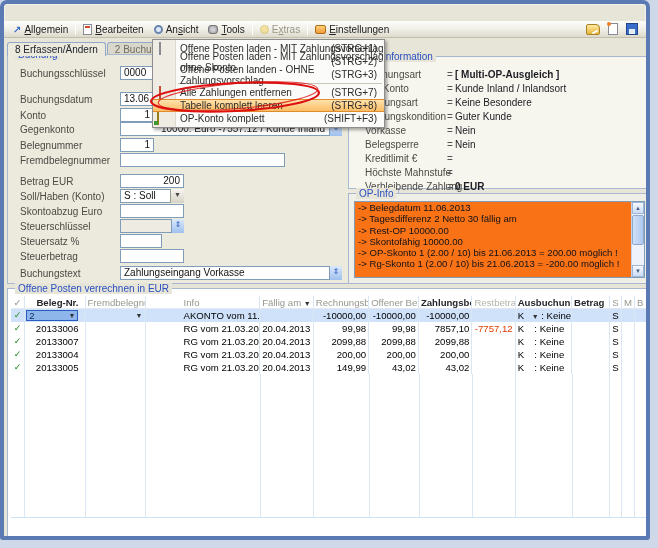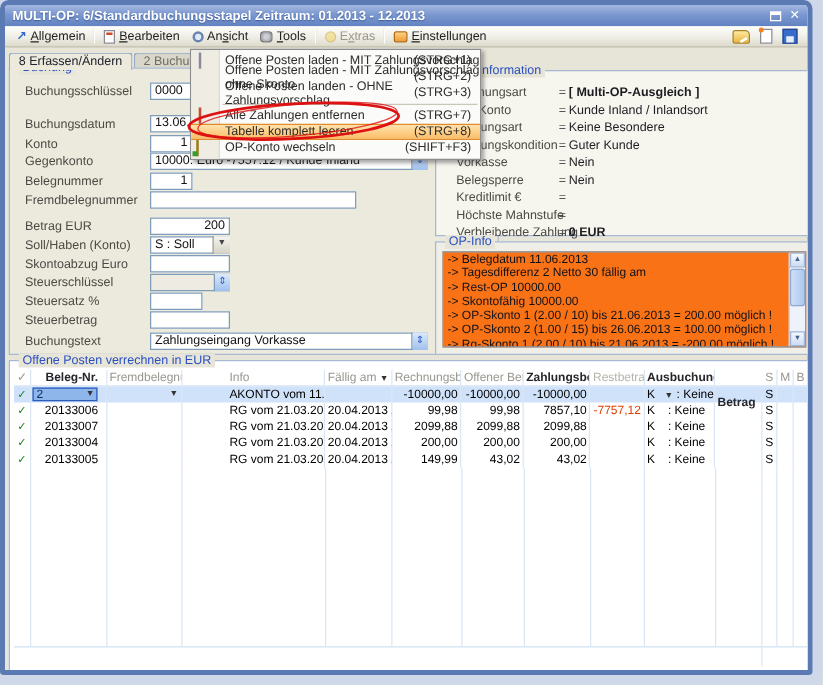--- a/index.html
+++ b/index.html
@@ -49,21 +49,21 @@
   .tab{padding:1px 7px 0 7px;height:14px;border:1px solid #93a8c8;border-bottom:none;
     border-radius:3px 3px 0 0;margin-right:1px;background:#d9d6ca;color:#6f6d63;white-space:nowrap;}
   .tab.active{background:#ece9dd;color:#20242c;position:relative;z-index:2;}
   
   .g-buchung{left:3px;top:15px;width:392px;height:230px;background:#ece9dd;}
   .frow{position:absolute;left:0;height:14px;display:flex;align-items:center;font-size:10px;color:#4c4a44;}
   .flabel{position:absolute;left:12px;width:96px;white-space:nowrap;overflow:hidden;}
   .fbox{position:absolute;left:112px;height:14px;background:#fff;border:1px solid #7f9db9;
     font-size:10px;color:#111;line-height:12px;padding:0 3px;white-space:nowrap;overflow:hidden;}
   .fbox.right{text-align:right;}
-  .fbox.center{text-align:left;}
+  .fbox.center{text-align:right;}
   .fbox.gray{background:#edebe2;}
   .spin{position:absolute;right:0;top:0;bottom:0;width:13px;
     background:linear-gradient(#dcE9fb,#9fc0ee);border-left:1px solid #7f9db9;
     color:#2a5bbf;font-size:8px;line-height:12px;text-align:center;}
   .dbtn{position:absolute;right:0;top:0;bottom:0;width:14px;
     background:linear-gradient(#f5f4f0,#d6d2c6);border-left:1px solid #9a9a8e;
     color:#444;font-size:7px;line-height:12px;text-align:center;}
   
   .g-basis{left:344px;top:17px;width:303px;height:133px;background:#f6f5ee;}
   .birow{position:absolute;left:0;right:0;height:14px;font-size:10px;color:#4c4a44;}
@@ -93,21 +93,21 @@
   .c-chk{width:15px;text-align:center;padding:0 1px!important;}
   .c-beleg{width:64px;text-align:right;padding-right:6px!important;}
   .c-fremd{width:64px;}
   .c-info{width:84px;margin-left:36px;}
   .c-fael{width:57px;}
   .c-rech{width:59px;text-align:right;}
   .c-off{width:53px;text-align:right;}
   .c-zahl{width:57px;text-align:right;}
   .c-rest{width:46px;text-align:right;}
   .c-ausb{width:60px;}
-  .c-betr{width:40px;margin-top:20px;}
+  .c-betr{width:40px;}
   .c-s,.c-m,.c-b{width:13px;text-align:center;}
   .chk{color:#1e8a1e;font-weight:bold;font-size:9px;}
   .sel{background:#cfe2f9;}
   .belegedit{display:flex;justify-content:space-between;align-items:center;height:11px;margin-top:1px;
     background:#8eb6ea;border:1px solid #2a5bbf;color:#0d2a5c;padding:0 2px;font-size:9.6px;line-height:10px;}
   .ddv{font-size:7px;color:#333;}
   .fremddd{display:flex;justify-content:flex-end;align-items:center;height:100%;}
   .neg{color:#e03c00;text-align:right;}
   .kk{display:inline-block;width:14px;}
   .filler{display:flex;height:144px;border-bottom:1px solid #cfe2f4;}
@@ -126,27 +126,20 @@
   .mi-sw{width:11px;height:9px;background:linear-gradient(#ffe9a0,#e0b030);border:1px solid #9a7a16;margin-top:1px;position:relative;}
   .mi-sw i{position:absolute;right:0;bottom:-1px;width:4px;height:4px;background:#3d9a30;}
   
   .annot{position:absolute;left:0;top:0;width:650px;height:506px;z-index:60;pointer-events:none;}
 </style>
 </head>
 <body>
 
 <div class="window">
 
-  <div class="titlebar">
-    <span class="ttl">MULTI-OP: 6/Standardbuchungsstapel Zeitraum: 01.2013 - 12.2013</span>
-    <span class="tb-controls">
-      <span class="ctl-restore"></span>
-      <span class="ctl-close">✕</span>
-    </span>
-  </div>
 
   <div class="toolbar">
     <span class="titem">
       <span class="ic ic-arrow">↗</span>
       <span><u>A</u>llgemein</span>
     </span>
     <span class="tsep"></span>
     <span class="titem">
       <span class="ic ic-page">
           <i></i>
@@ -304,21 +297,20 @@
     </div>
 
     <div class="group g-opinfo">
       <span class="group-label">OP-Info</span>
       <div class="opbox">
         <div class="opline">-&gt; Belegdatum 11.06.2013</div>
         <div class="opline">-&gt; Tagesdifferenz 2 Netto 30 fällig am</div>
         <div class="opline">-&gt; Rest-OP 10000.00</div>
         <div class="opline">-&gt; Skontofähig 10000.00</div>
         <div class="opline">-&gt; OP-Skonto 1 (2.00 / 10) bis 21.06.2013 = 200.00 möglich !</div>
-        <div class="opline">-&gt; OP-Skonto 2 (1.00 / 15) bis 26.06.2013 = 100.00 möglich !</div>
         <div class="opline">-&gt; Rg-Skonto 1 (2.00 / 10) bis 21.06.2013 = -200.00 möglich !</div>
         <div class="sbar">
           <span class="sbtn up">▲</span>
           <span class="sthumb"></span>
           <span class="sbtn dn">▼</span>
         </div>
       </div>
     </div>
 
     <div class="group g-table">
@@ -474,21 +466,21 @@
         <span class="micon"><span class="mi-del"></span></span>
         <span>Alle Zahlungen entfernen</span>
         <span class="msc">(STRG+7)</span>
       </div>
       <div class="mitem hl">
         <span>Tabelle komplett leeren</span>
         <span class="msc">(STRG+8)</span>
       </div>
       <div class="mitem">
         <span class="micon"><span class="mi-sw"><i></i></span></span>
-        <span>OP-Konto wechseln</span>
+        <span>OP-Konto komplett</span>
         <span class="msc">(SHIFT+F3)</span>
       </div>
     </div>
 
     <svg class="annot" viewBox="0 0 650 506">
       <ellipse cx="231" cy="58" rx="84" ry="14" fill="none" stroke="#dd1111" stroke-width="2.2" transform="rotate(-3 231 58)"></ellipse>
       <ellipse cx="234" cy="57" rx="80" ry="12.5" fill="none" stroke="#dd1111" stroke-width="1.1" opacity="0.8" transform="rotate(-5 234 57)"></ellipse>
     </svg>
 
   </div>

